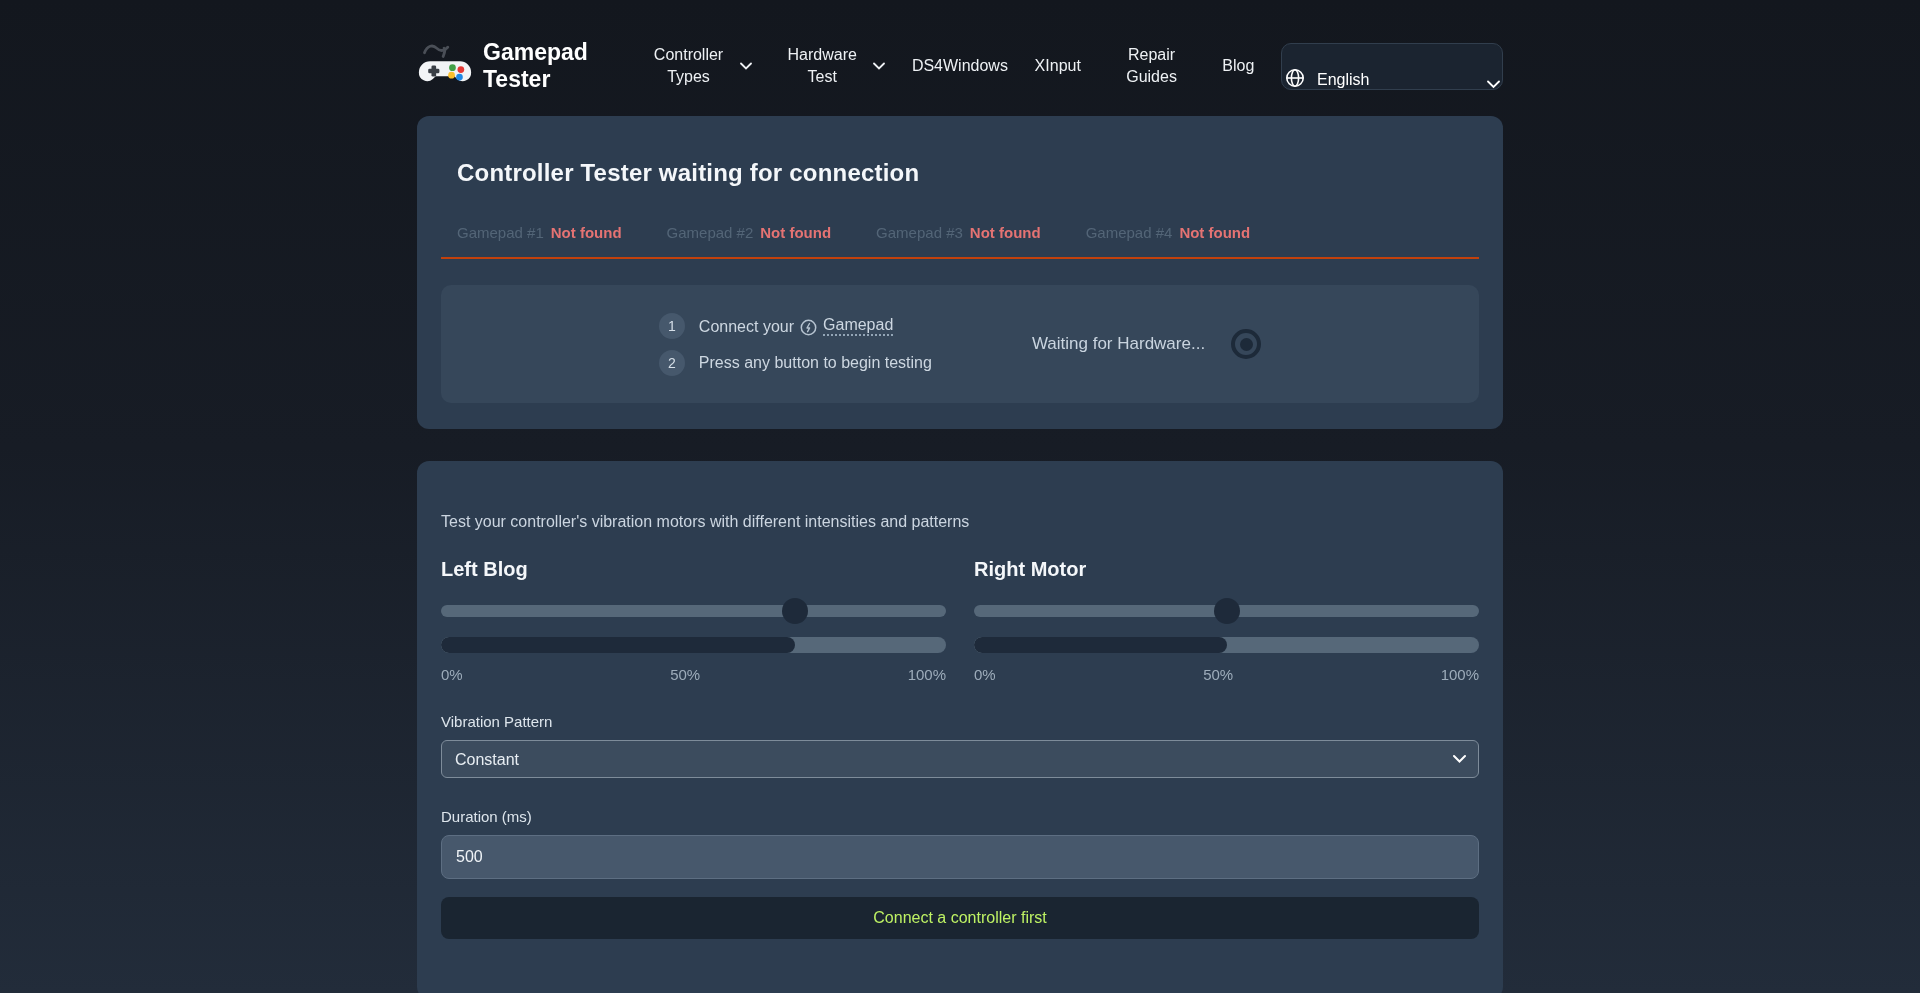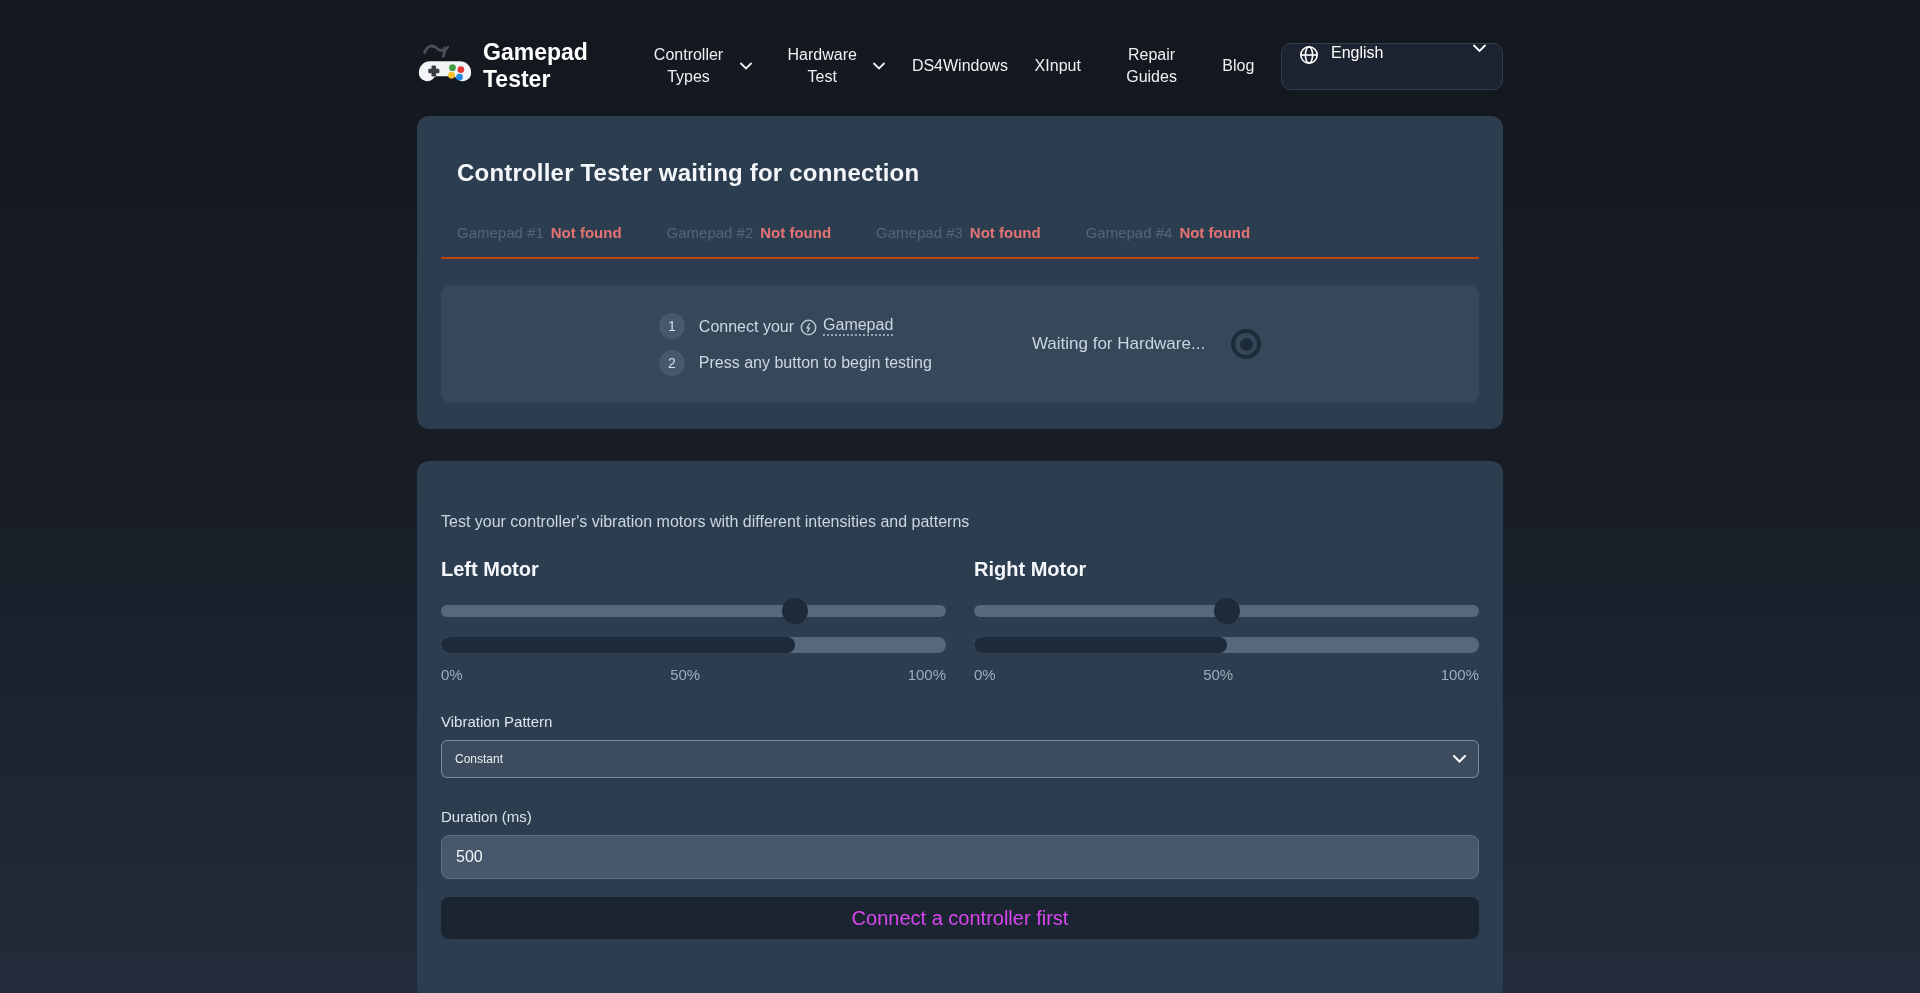--- a/index.html
+++ b/index.html
@@ -15,22 +15,22 @@
 
   
   header .container { display:flex; align-items:center; padding-top:38px; }
   .logo { display:flex; align-items:center; gap:10px; margin-right:30px; cursor:pointer; }
   .logo-title { font-size:23px; font-weight:700; color:#ffffff; line-height:1.18; }
   nav { flex:1; display:flex; align-items:center; justify-content:space-evenly; }
   .nav-item { display:flex; align-items:center; gap:7px; color:#eef1f4; font-size:16px; cursor:pointer; }
   .nav-item .nav-label { max-width:88px; text-align:center; line-height:1.35; }
   .nav-item.single .nav-label { max-width:none; white-space:nowrap; }
   .chev { display:inline-flex; }
-  .lang { display:flex; align-items:flex-start; gap:11px; min-width:222px; height:47px;
-          padding:0 16px; border:1px solid #313e4d; background:#1b2430; border-radius:10px;
+  .lang { display:flex; align-items:flex-end; gap:11px; min-width:222px; height:47px;
+          padding:0 2px; border:1px solid #313e4d; background:#1b2430; border-radius:10px;
           color:#ffffff; font-size:16px; cursor:pointer; }
   .lang .chev { margin-left:auto; }
 
   
   .card { width:1086px; margin:0 auto; background:#2d3d50; border-radius:12px;
           padding:27px 24px 26px; }
   .card-title { margin:16px; font-size:24px; font-weight:700; color:#f4f7fa; letter-spacing:.2px; }
   #connection-card { margin-top:22px; }
   #vibration-card  { margin-top:32px; padding-bottom:60px; }
 
@@ -61,28 +61,28 @@
   .slider { position:relative; height:26px; cursor:pointer; }
   .slider-track { position:absolute; left:0; right:0; top:7px; height:12px; border-radius:6px; background:#566879; }
   .slider-thumb { position:absolute; top:0; width:26px; height:26px; border-radius:50%; background:#1e2a3a; cursor:grab; }
   .progress { margin-top:13px; height:16px; border-radius:8px; background:#566879; overflow:hidden; }
   .progress-fill { height:100%; border-radius:8px; background:#1e2a3a; }
   .scale { display:flex; justify-content:space-between; margin-top:13px; color:#9dacba; font-size:15px; }
 
   .field-label { margin-top:30px; color:#dde5ec; font-size:15px; }
   .select-wrap { position:relative; margin-top:10px; }
   select { width:100%; height:38px; background:#3c4c5e; border:1px solid #7e8c9a; border-radius:6px;
-           color:#e8eef3; font-size:12px; padding:0 34px 0 13px; appearance:none; -webkit-appearance:none;
+           color:#e8eef3; font-size:16px; padding:0 34px 0 13px; appearance:none; -webkit-appearance:none;
            font-family:"Liberation Sans", sans-serif; cursor:pointer; }
   .select-chevron { position:absolute; right:13px; top:50%; transform:translateY(-50%); pointer-events:none; display:flex; }
   input[type="text"] { display:block; width:100%; height:44px; margin-top:10px; background:#47586c;
            border:1px solid #5d6e82; border-radius:8px; color:#f0f4f8; font-size:16px; padding:0 14px;
            font-family:"Liberation Sans", sans-serif; }
   .connect-btn { display:block; width:100%; height:42px; margin-top:18px; background:#1a2531;
-           border:none; border-radius:8px; color:#d946ef; font-size:20px;
+           border:none; border-radius:8px; color:#bef264; font-size:16px;
            font-family:"Liberation Sans", sans-serif; cursor:default; }
 </style>
 </head>
 <body>
 
 <header>
   <div class="container">
     <div class="logo">
       <span>
         <svg width="56" height="52" viewBox="0 0 60 54">
@@ -205,21 +205,21 @@
           </span>
       </div>
     </div>
   </section>
 
   <section class="card" id="vibration-card">
     <p class="card-desc">Test your controller's vibration motors with different intensities and patterns</p>
 
     <div class="motors">
       <div class="motor">
-        <h2 class="motor-title">Left Motor</h2>
+        <h2 class="motor-title">Left Blog</h2>
         <div class="slider">
           <div class="slider-track"></div>
           <div class="slider-thumb" style="left: calc(70% - 13px);"></div>
         </div>
         <div class="progress">
           <div class="progress-fill" style="width: 70%;"></div>
         </div>
         <div class="scale">
           <span>0%</span>
           <span>50%</span>

